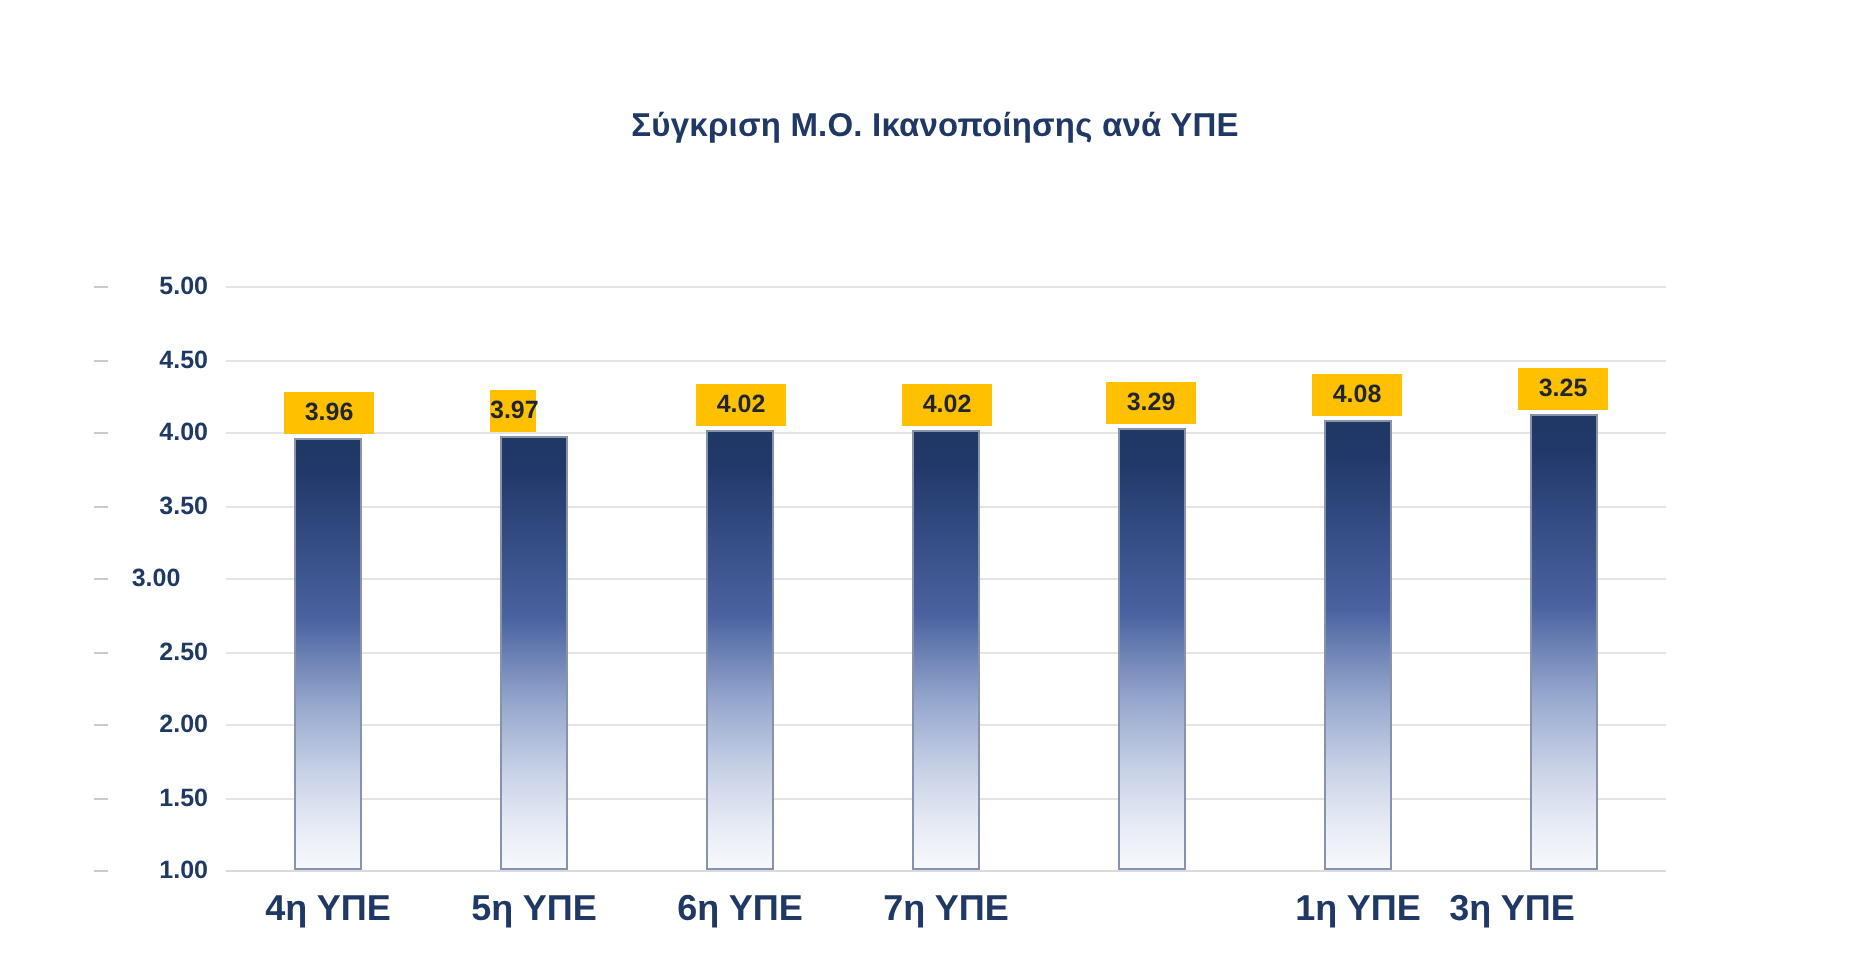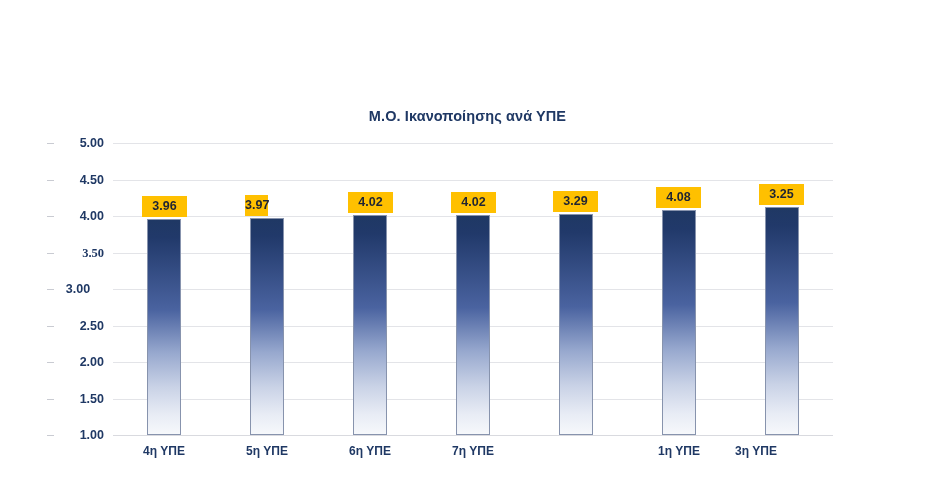--- a/index.html
+++ b/index.html
@@ -112,42 +112,42 @@
     line-height: 21px;
     height: 21px;
     white-space: nowrap;
     box-sizing: border-box;
   }
 
   .x-tick-label {
     position: absolute;
     top: 444px;
     text-align: center;
-    font-size: 12px;
+    font-size: 18px;
     font-weight: bold;
     color: #1F3864;
     white-space: nowrap;
   }
 </style>
 </head>
 <body>
 
 <div id="chart-root">
 
+  <div class="chart-title">Σύγκριση Μ.Ο. Ικανοποίησης ανά ΥΠΕ</div>
 
-  <div class="chart-subtitle">Μ.Ο. Ικανοποίησης ανά ΥΠΕ</div>
 
   <div class="y-axis-labels" id="y-axis-labels">
       <div class="y-tick-label" style="top: -6px;">5.00</div>
       <div class="tick-dash" style="top: 0px; left: -5px;"></div>
       <div class="y-tick-label" style="top: 31px;">4.50</div>
       <div class="tick-dash" style="top: 37px; left: -5px;"></div>
       <div class="y-tick-label" style="top: 67px;">4.00</div>
       <div class="tick-dash" style="top: 73px; left: -5px;"></div>
-      <div class="y-tick-label" style="top: 104px; font-family: Liberation Serif, serif;">3.50</div>
+      <div class="y-tick-label" style="top: 104px;">3.50</div>
       <div class="tick-dash" style="top: 110px; left: -5px;"></div>
       <div class="y-tick-label" style="top: 140px; text-align: center;">3.00</div>
       <div class="tick-dash" style="top: 146px; left: -5px;"></div>
       <div class="y-tick-label" style="top: 177px;">2.50</div>
       <div class="tick-dash" style="top: 183px; left: -5px;"></div>
       <div class="y-tick-label" style="top: 213px;">2.00</div>
       <div class="tick-dash" style="top: 219px; left: -5px;"></div>
       <div class="y-tick-label" style="top: 250px;">1.50</div>
       <div class="tick-dash" style="top: 256px; left: -5px;"></div>
       <div class="y-tick-label" style="top: 286px;">1.00</div>

